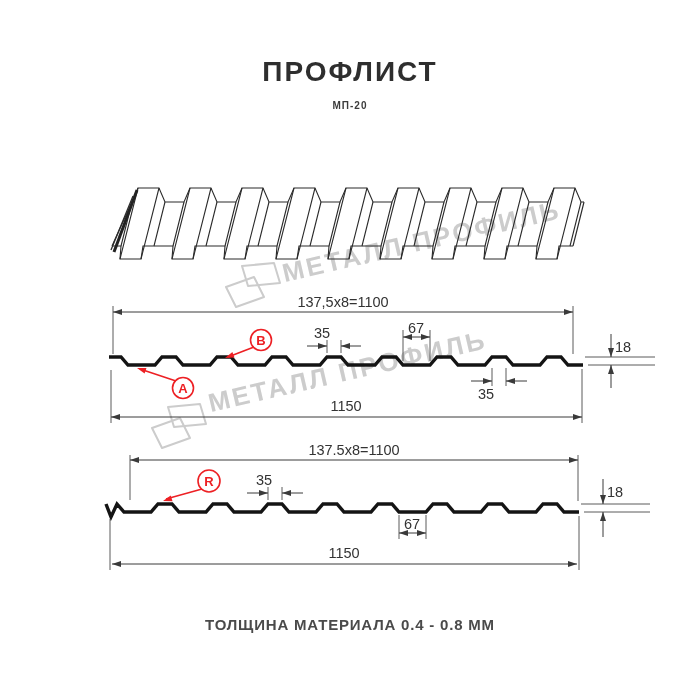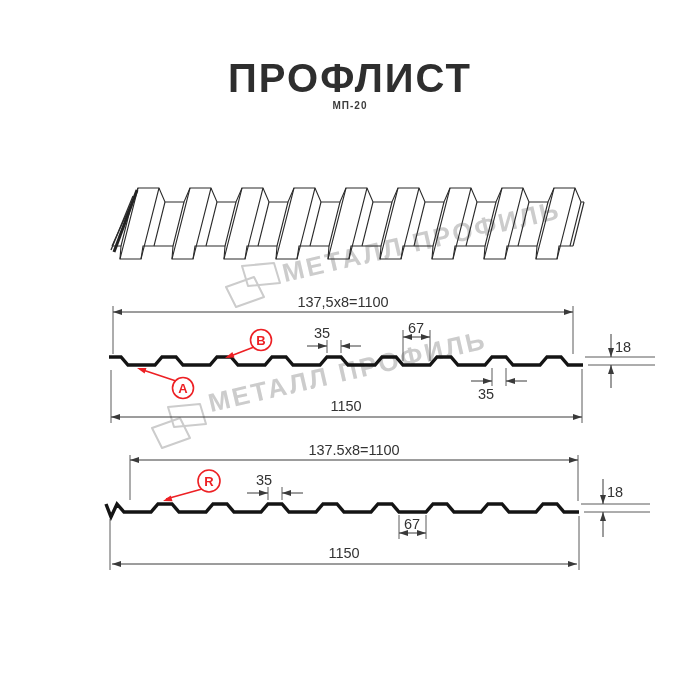--- a/index.html
+++ b/index.html
@@ -1,19 +1,19 @@
 <!DOCTYPE html>
 <html><head>
 <meta charset="utf-8">
 <style>
   html,body{margin:0;padding:0;background:#fff;}
   #page{position:relative;width:700px;height:700px;background:#ffffff;overflow:hidden;
         font-family:"Liberation Sans",sans-serif;}
   .abs{position:absolute;}
-  #title{top:56px;left:0;width:700px;text-align:center;font-size:40px;font-weight:800;
+  #title{top:56px;left:0;width:700px;text-align:center;font-size:28px;font-weight:800;
          letter-spacing:2px;color:#2e2e2e;}
   #subtitle{top:100px;left:0;width:700px;text-align:center;font-size:10px;font-weight:700;
          letter-spacing:1px;color:#3c3c3c;}
   #footer-note{top:616px;left:0;width:700px;text-align:center;font-size:15px;font-weight:700;
          letter-spacing:0.8px;color:#4a4a4a;}
   .watermark{white-space:nowrap;font-size:26px;font-weight:700;letter-spacing:2.5px;
          color:#cccccc;transform-origin:0 100%;transform:rotate(-13deg);line-height:30px;}
   #wm1{left:286px;top:258px;}
   #wm2{left:212px;top:388px;}
   svg text{font-family:"Liberation Sans",sans-serif;font-size:14.5px;fill:#333;}
@@ -106,13 +106,14 @@
 
       <g>
         <path class="redline" d="M202,489L166,499"></path>
         <path class="redfill" d="M163,501L170.7,495.5L172.5,501.2Z"></path>
         <circle class="redline" cx="209" cy="481" r="11"></circle>
         <text class="red-letter" x="209" y="486" text-anchor="middle">R</text>
       </g>
     </g>
   </svg>
 
+  <div id="footer-note" class="abs">ТОЛЩИНА МАТЕРИАЛА 0.4 - 0.8 ММ</div>
 </div>
 
 </body></html>

